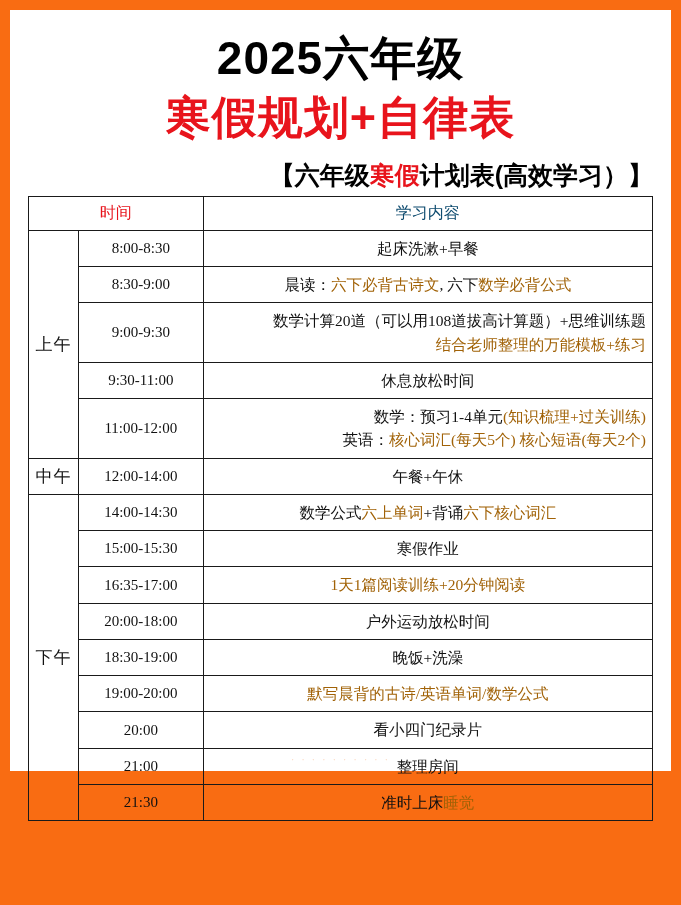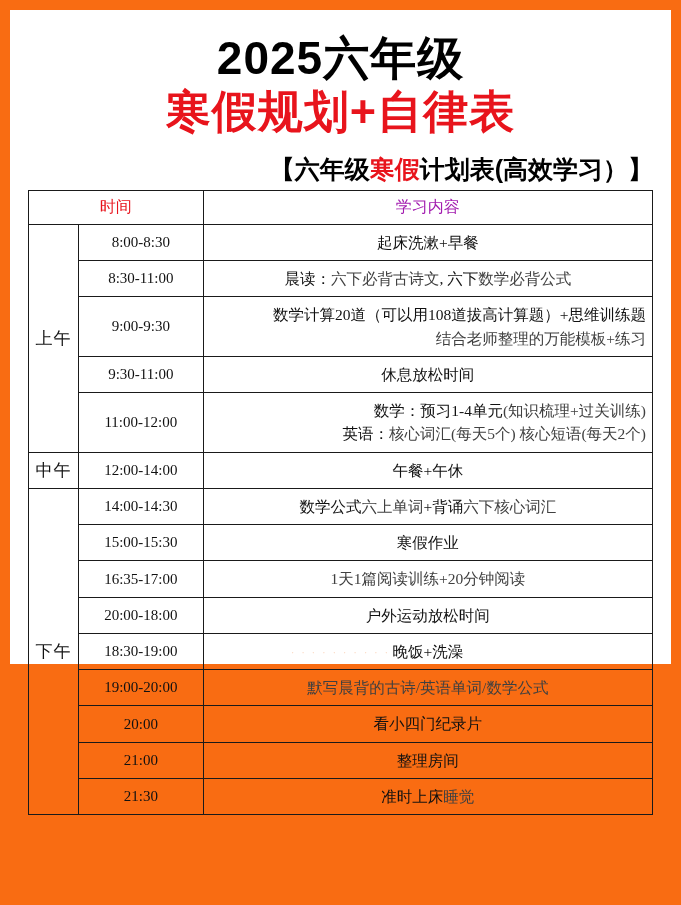--- a/index.html
+++ b/index.html
@@ -9,41 +9,41 @@
     height: 905px;
     background: #f96c12;
     font-family: "Liberation Serif", "DejaVu Serif", serif;
     overflow: hidden;
   }
   .page {
     position: absolute;
     left: 10px;
     top: 10px;
     width: 661px;
-    height: 654px;
+    height: 761px;
     background: #ffffff;
     padding: 0 18px;
   }
   .title-1 {
     text-align: center;
     font-size: 46px;
     font-weight: bold;
     letter-spacing: 1px;
     color: #000000;
     margin-top: 22px;
     line-height: 1.15;
     font-family: "Liberation Sans", sans-serif;
   }
   .title-2 {
     text-align: center;
     font-size: 45px;
     font-weight: bold;
     color: #e8141c;
     line-height: 1.2;
-    margin-top: 0;
+    margin-top: 6px;
     font-family: "Liberation Sans", sans-serif;
     letter-spacing: 1px;
   }
   .title-3 {
     text-align: right;
     font-size: 25px;
     font-weight: bold;
     color: #000000;
     margin-top: 14px;
     margin-bottom: 4px;
@@ -64,42 +64,42 @@
     vertical-align: middle;
     font-weight: normal;
   }
   .hdr-time {
     color: #e8141c;
     font-size: 16px;
     font-weight: normal;
     width: 22%;
   }
   .hdr-content {
-    color: #a21caf;
+    color: #0c4a6e;
     font-size: 16px;
     font-weight: normal;
   }
   .daypart {
     width: 8%;
     font-size: 17px;
     letter-spacing: 1px;
     margin-top: 23px;
   }
   .time-cell {
     width: 20%;
     font-size: 15px;
     white-space: nowrap;
     margin-left: 13px;
   }
   .content-cell {
     text-align: center;
     line-height: 1.5;
   }
   .content-cell.left { text-align: right; padding-left: 10px; }
-  .blue { color: #404040; }
+  .blue { color: #a16207; }
   .row-tall td { height: 54px; }
   .footer-ghost {
     position: absolute;
     left: 0;
     right: 0;
     bottom: 6px;
     text-align: center;
     font-size: 11px;
     color: #fbd9c3;
     letter-spacing: 2px;
@@ -123,21 +123,21 @@
         <th class="hdr-content">学习内容</th>
       </tr>
     </thead>
     <tbody id="tbody">
         <tr>
           <td class="daypart" rowspan="5">上午</td>
           <td class="time-cell">8:00-8:30</td>
           <td class="content-cell"><span>起床洗漱+早餐</span></td>
         </tr>
         <tr>
-          <td class="time-cell">8:30-11:00</td>
+          <td class="time-cell">8:30-9:00</td>
           <td class="content-cell"><span>晨读：</span><span class="blue">六下必背古诗文</span><span>, 六下</span><span class="blue">数学必背公式</span></td>
         </tr>
         <tr class="row-tall">
           <td class="time-cell">9:00-9:30</td>
           <td class="content-cell left">
             <div><span>数学计算20道（可以用108道拔高计算题）+思维训练题</span></div>
             <div><span class="blue">结合老师整理的万能模板+练习</span></div>
           </td>
         </tr>
         <tr>

